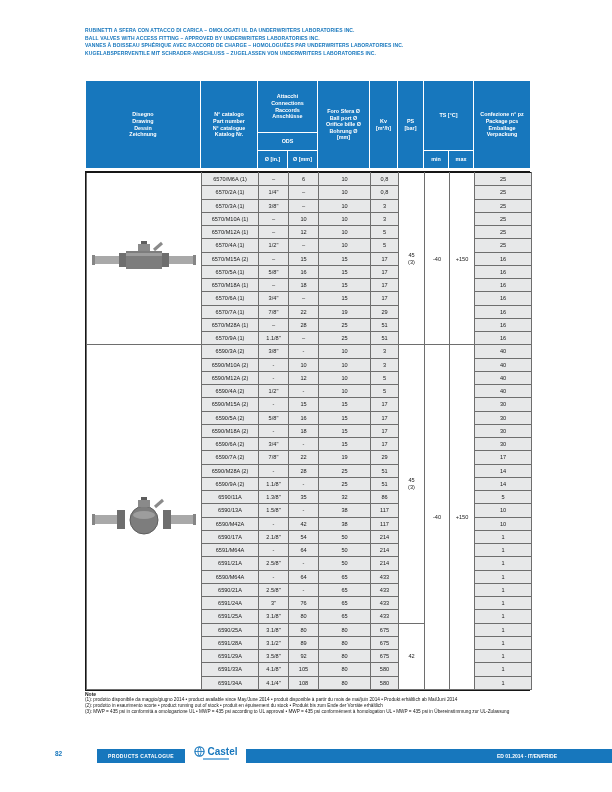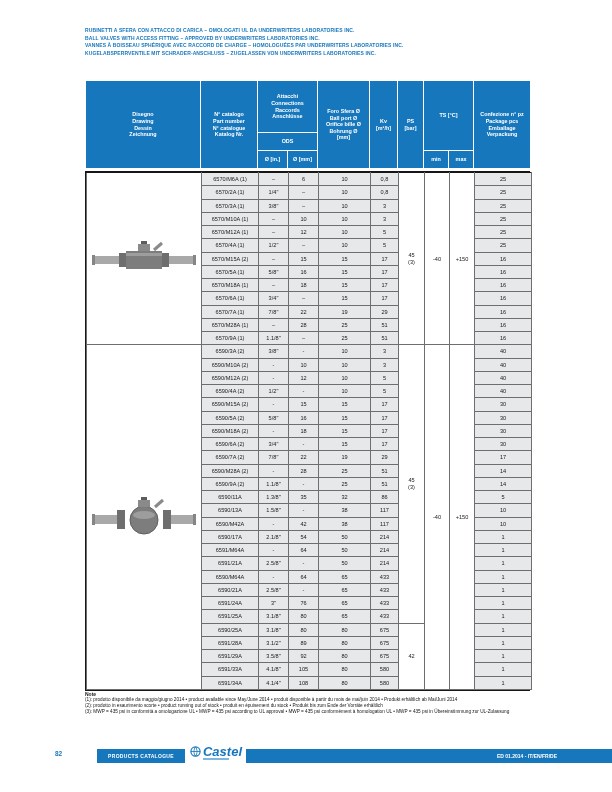--- a/index.html
+++ b/index.html
@@ -42,21 +42,21 @@
 
   
   .page-number { position:absolute; left:55px; top:750px; color:#1777bd;
       font-size:6.5px; font-weight:bold; }
   .footer-bar-left { position:absolute; left:97px; top:749px; width:88px; height:14px;
       background:#1777bd; color:#fff; font-size:5px; font-weight:bold;
       text-align:center; line-height:14px; letter-spacing:.3px; }
   .footer-logo { position:absolute; left:189px; top:746px; width:54px; height:19px;
       text-align:center; }
   .logo-row { display:flex; align-items:center; justify-content:center; gap:2px; }
-  .logo-text { color:#1777bd; font-weight:bold; font-style:italic; font-size:13px;
+  .logo-text { color:#1777bd; font-weight:bold; font-size:10px;
       line-height:11px; }
   .logo-tagline { width:26px; height:1.5px; background:#7db6e0; margin:1px auto 0 14px; }
   .footer-bar-right { position:absolute; left:246px; top:749px; width:366px; height:14px;
       background:#1777bd; color:#fff; font-size:5px; font-weight:bold;
       line-height:14px; text-align:right; padding-right:55px; }
 </style>
 </head>
 <body>
 
 <div class="page">

